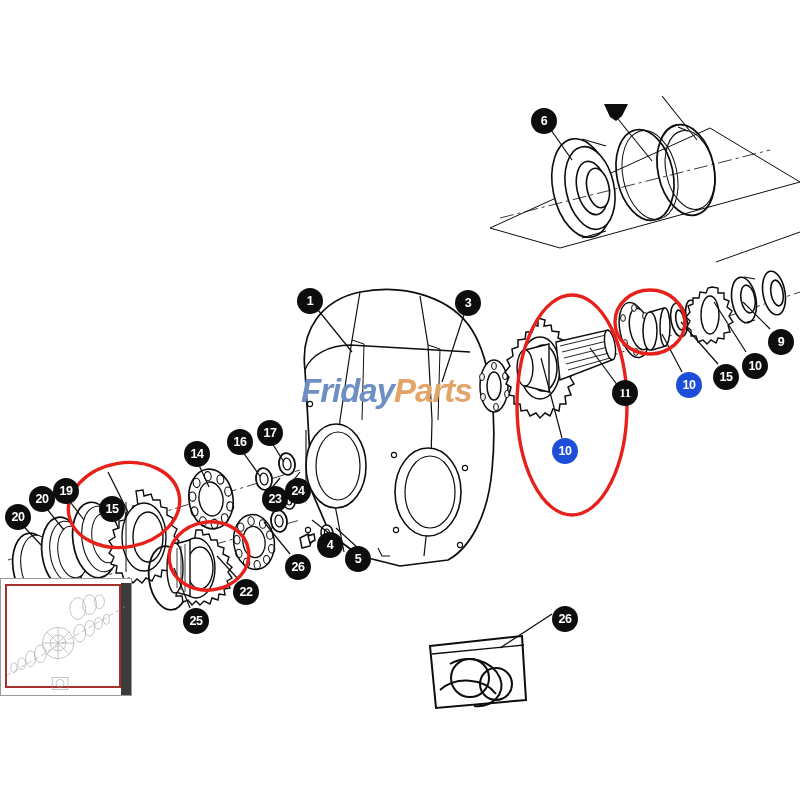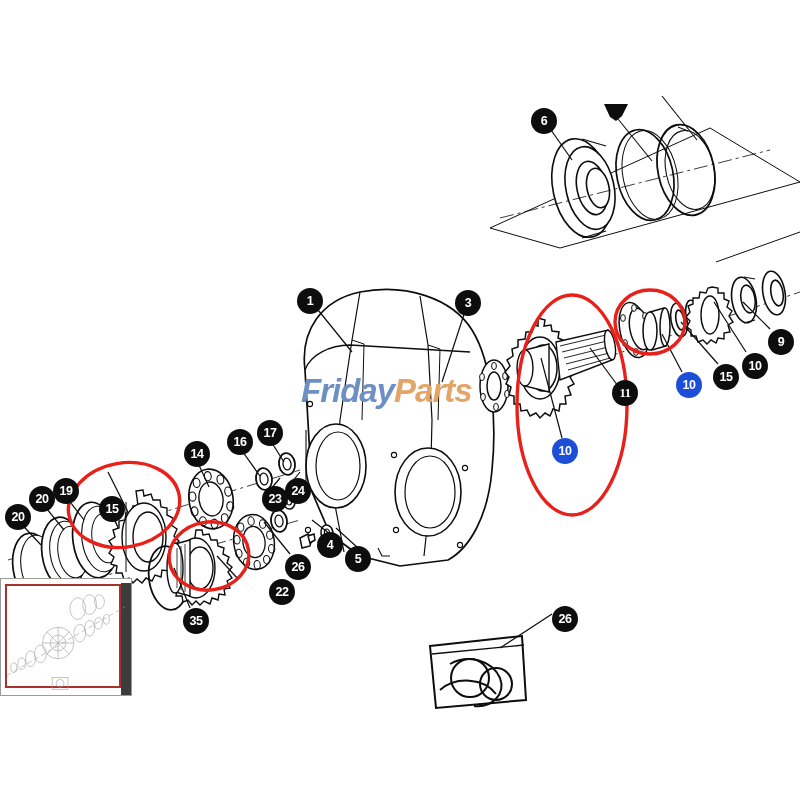--- a/index.html
+++ b/index.html
@@ -417,30 +417,30 @@
       </div>
       <div class="callout" style="left: 53px; top: 478px;">
         <span>19</span>
       </div>
       <div class="callout" style="left: 5px; top: 504px;">
         <span>20</span>
       </div>
       <div class="callout" style="left: 285px; top: 554px;">
         <span>26</span>
       </div>
-      <div class="callout" style="left: 233px; top: 579px; margin-left: 36px;">
+      <div class="callout" style="left: 233px; top: 579px;">
         <span>22</span>
       </div>
       <div class="callout" style="left: 262px; top: 486px;">
         <span>23</span>
       </div>
       <div class="callout" style="left: 285px; top: 478px;">
         <span>24</span>
       </div>
       <div class="callout" style="left: 183px; top: 608px;">
-        <span>35</span>
+        <span>25</span>
       </div>
       <div class="callout" style="left: 552px; top: 606px; justify-content: center;">
         <span>26</span>
       </div>
     </div>
 
 </div>
 
 </body></html>

